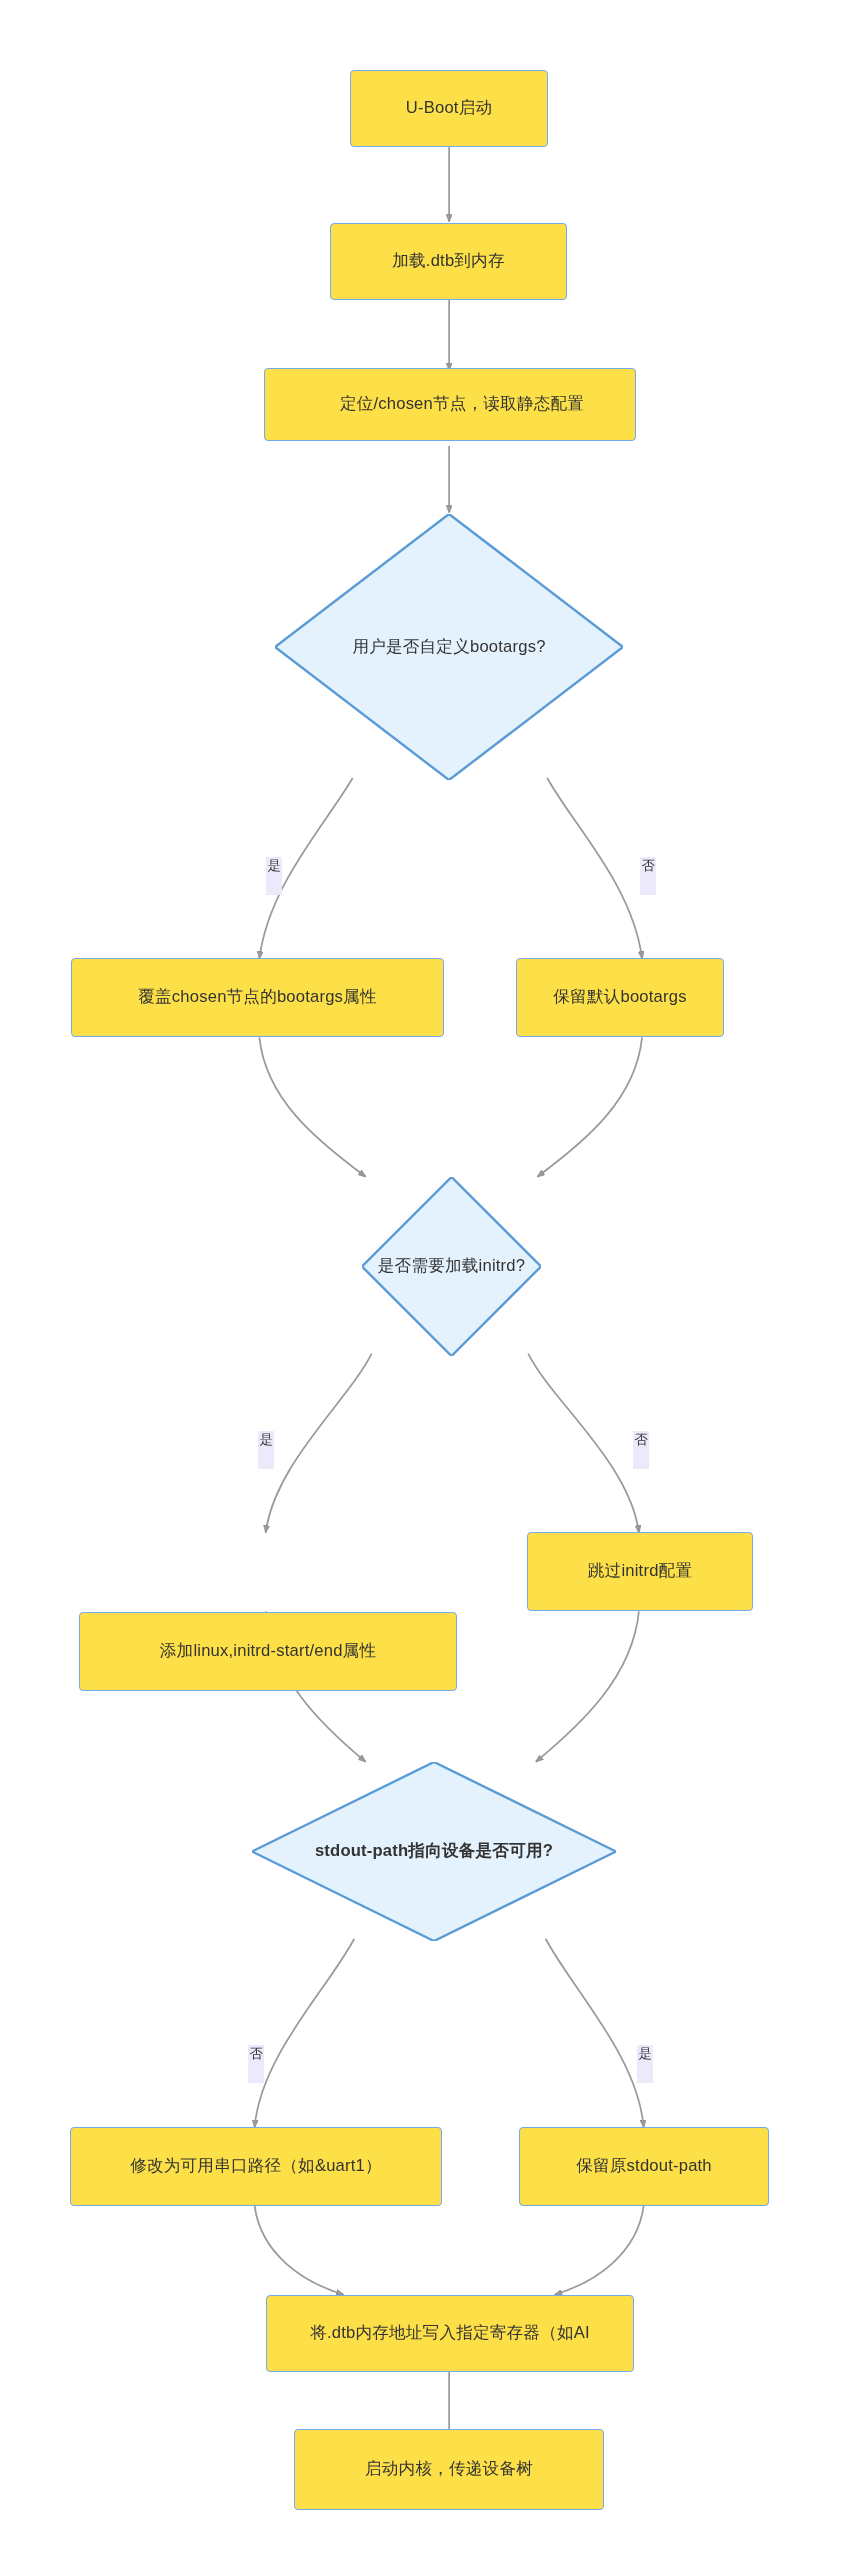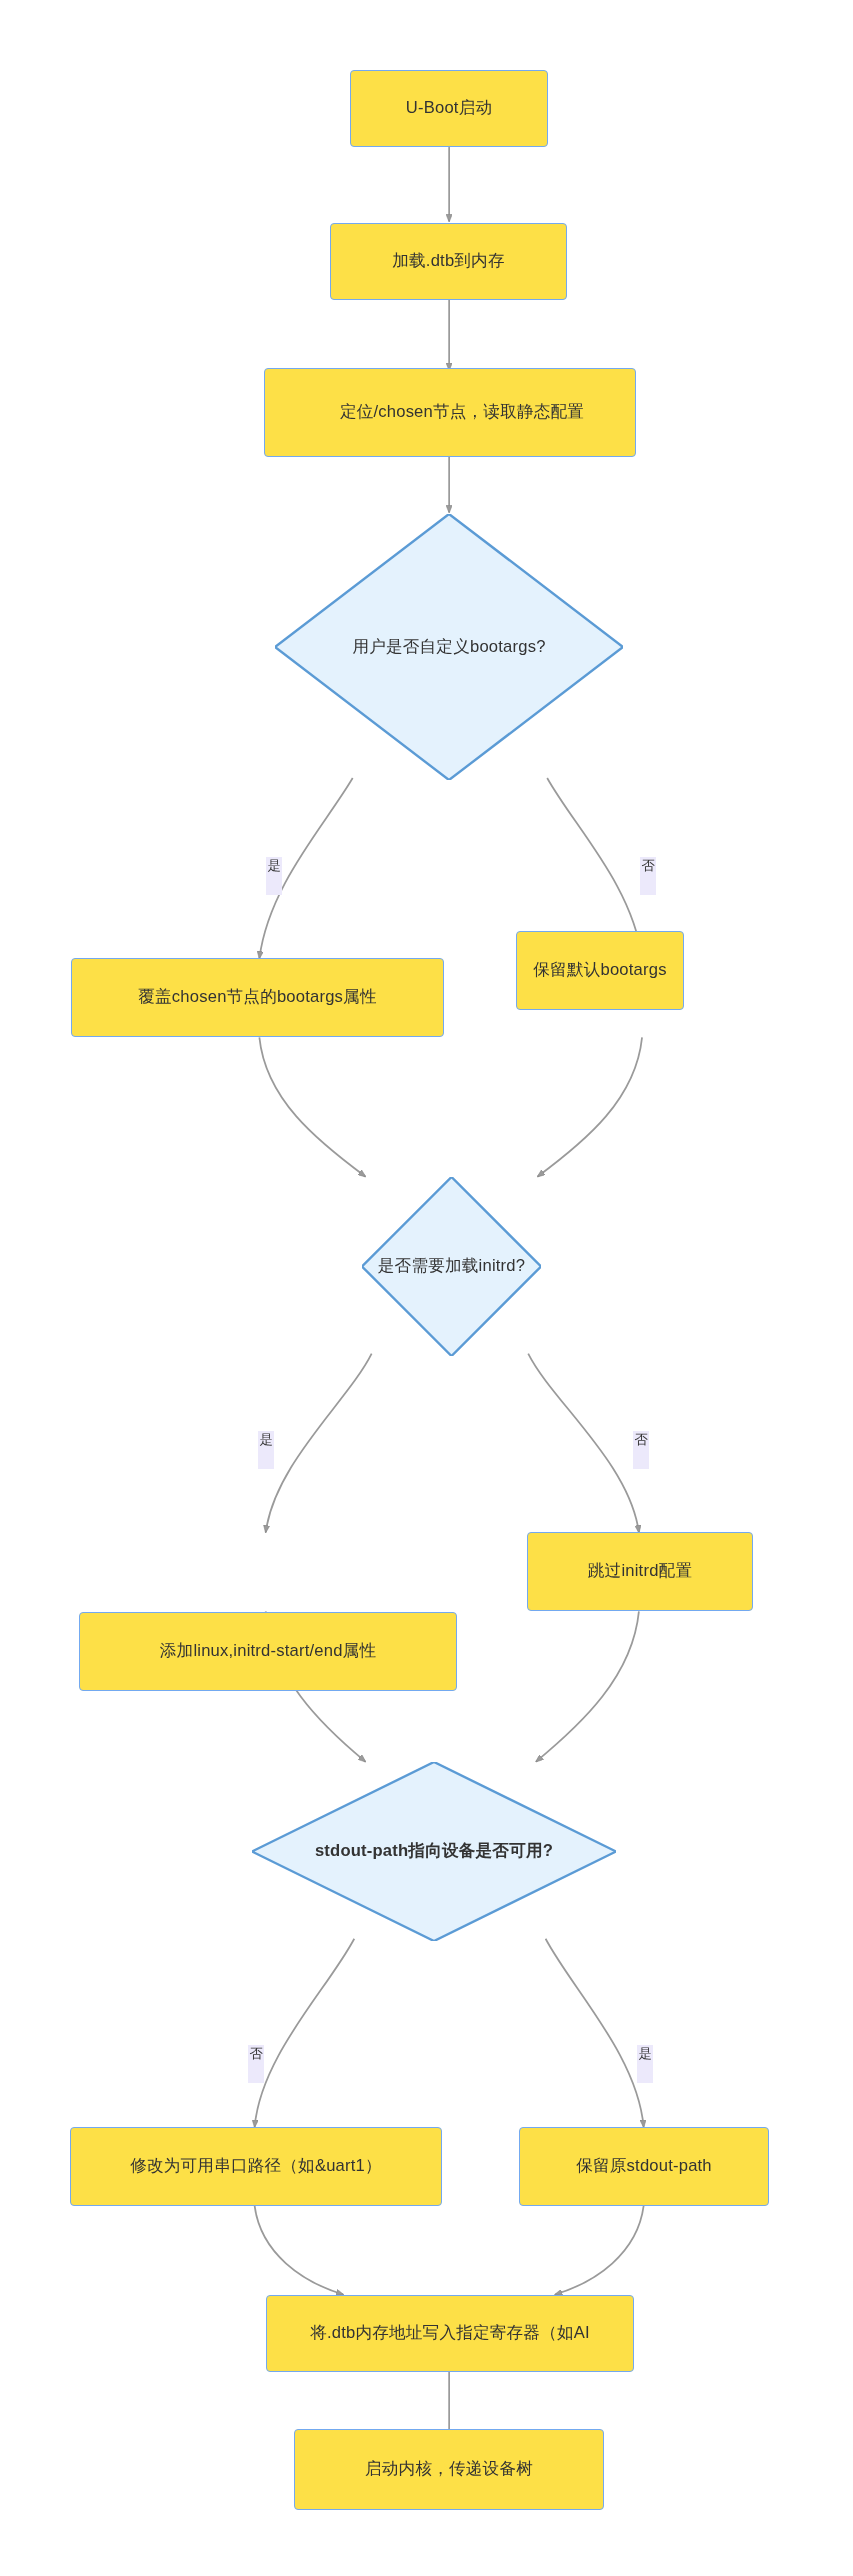--- a/index.html
+++ b/index.html
@@ -125,36 +125,36 @@
   </svg>
 
   <div class="node process" style="left:350px; top:70px; width:198px; height:77px;">
     <span class="node-label">U-Boot启动</span>
   </div>
 
   <div class="node process" style="left:330px; top:223px; width:237px; height:77px;">
     <span class="node-label">加载.dtb到内存</span>
   </div>
 
-  <div class="node process" style="left:264px; top:368px; width:372px; height:89px;padding-left:24px;">
+  <div class="node process" style="left:264px; top:368px; width:372px; height:73px;padding-left:24px;">
     <span class="node-label">定位/chosen节点，读取静态配置</span>
   </div>
 
   <div class="node decision" style="left:275px; top:514px; width:348px; height:266px;">
     <svg class="diamond-shape" viewBox="0 0 440 336" preserveAspectRatio="none">
       <polygon points="220,0 440,168 220,336 0,168" fill="#e4f2fd" stroke="#5b9bd5" stroke-width="2.4" vector-effect="non-scaling-stroke"></polygon>
     </svg>
     <span class="node-label">用户是否自定义bootargs?</span>
   </div>
 
   <div class="node process" style="left:71px; top:958px; width:373px; height:79px;">
     <span class="node-label">覆盖chosen节点的bootargs属性</span>
   </div>
 
-  <div class="node process" style="left:516px; top:931px; width:168px; height:79px;">
+  <div class="node process" style="left:516px; top:958px; width:208px; height:79px;">
     <span class="node-label">保留默认bootargs</span>
   </div>
 
   <div class="node decision" style="left:362px; top:1177px; width:179px; height:179px;">
     <svg class="diamond-shape" viewBox="0 0 226 226" preserveAspectRatio="none">
       <polygon points="113,0 226,113 113,226 0,113" fill="#e4f2fd" stroke="#5b9bd5" stroke-width="2.4" vector-effect="non-scaling-stroke"></polygon>
     </svg>
     <span class="node-label">是否需要加载initrd?</span>
   </div>
 

